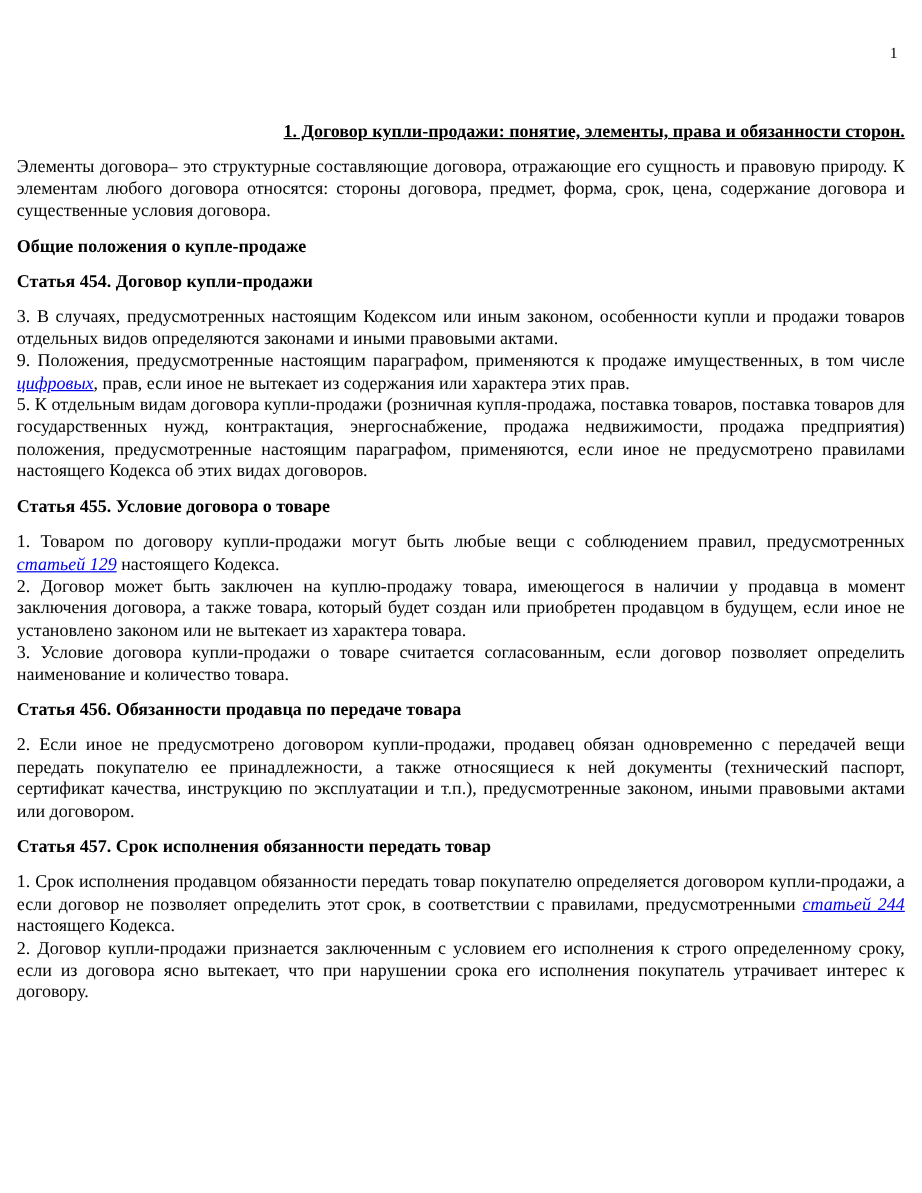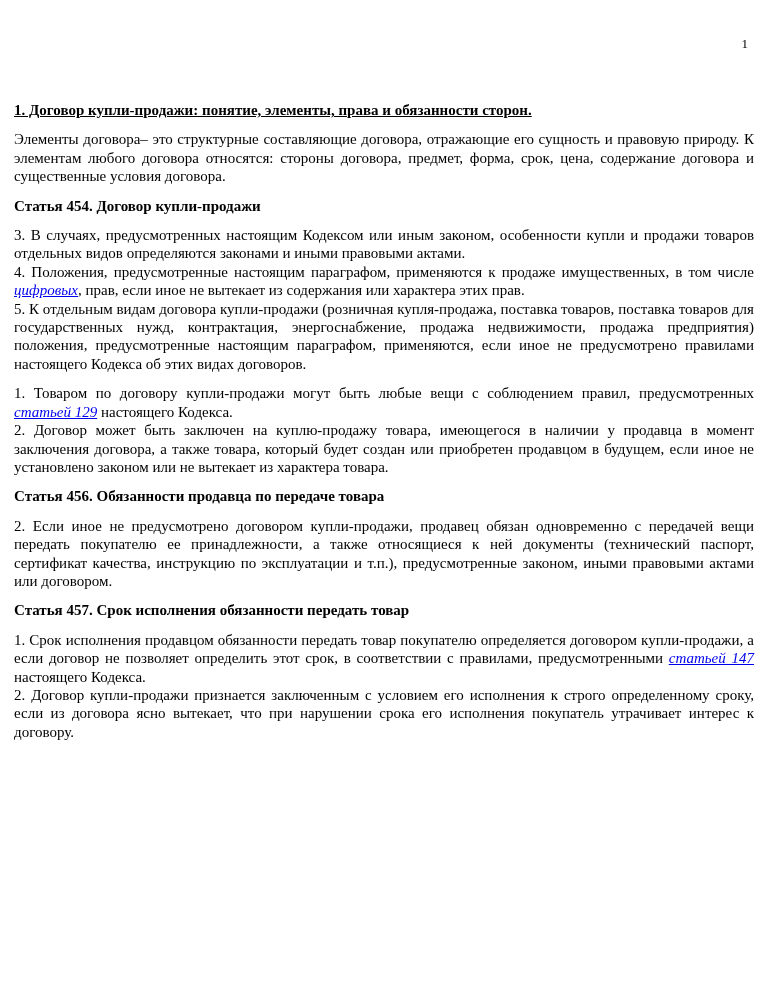--- a/index.html
+++ b/index.html
@@ -23,20 +23,21 @@
   .page-number {
     text-align: right;
     font-size: 13px;
     line-height: 16px;
     padding-right: 6px;
   }
   .doc-title {
     font-weight: bold;
     text-decoration: underline;
     margin: 49px 0 11px 0;
+    text-align: right;
   }
   .heading {
     font-weight: bold;
     margin: 11px 0;
   }
   .paragraph {
     margin: 11px 0;
     text-align: justify;
   }
   .para-line {
@@ -56,33 +57,36 @@
 
 <div class="page">
   <div class="page-number">1</div>
 
   <div class="doc-title">1. Договор купли-продажи: понятие, элементы, права и обязанности сторон.</div>
 
   <div>
       <div class="paragraph">
         <p class="para-line"><span>Элементы договора– это структурные составляющие договора, отражающие его сущность и правовую природу. К элементам любого договора относятся: стороны договора, предмет, форма, срок, цена, содержание договора и существенные условия договора.</span></p>
       </div>
+      <div class="heading">Общие положения о купле-продаже</div>
       <div class="heading">Статья 454. Договор купли-продажи</div>
       <div class="paragraph">
         <p class="para-line"><span>3. В случаях, предусмотренных настоящим Кодексом или иным законом, особенности купли и продажи товаров отдельных видов определяются законами и иными правовыми актами.</span></p>
-        <p class="para-line"><span>4. Положения, предусмотренные настоящим параграфом, применяются к продаже имущественных, в том числе </span><a href="#" class="doc-link">цифровых</a><span>, прав, если иное не вытекает из содержания или характера этих прав.</span></p>
+        <p class="para-line"><span>9. Положения, предусмотренные настоящим параграфом, применяются к продаже имущественных, в том числе </span><a href="#" class="doc-link">цифровых</a><span>, прав, если иное не вытекает из содержания или характера этих прав.</span></p>
         <p class="para-line"><span>5. К отдельным видам договора купли-продажи (розничная купля-продажа, поставка товаров, поставка товаров для государственных нужд, контрактация, энергоснабжение, продажа недвижимости, продажа предприятия) положения, предусмотренные настоящим параграфом, применяются, если иное не предусмотрено правилами настоящего Кодекса об этих видах договоров.</span></p>
       </div>
+      <div class="heading">Статья 455. Условие договора о товаре</div>
       <div class="paragraph">
         <p class="para-line"><span>1. Товаром по договору купли-продажи могут быть любые вещи с соблюдением правил, предусмотренных </span><a href="#" class="doc-link">статьей 129</a><span> настоящего Кодекса.</span></p>
         <p class="para-line"><span>2. Договор может быть заключен на куплю-продажу товара, имеющегося в наличии у продавца в момент заключения договора, а также товара, который будет создан или приобретен продавцом в будущем, если иное не установлено законом или не вытекает из характера товара.</span></p>
+        <p class="para-line"><span>3. Условие договора купли-продажи о товаре считается согласованным, если договор позволяет определить наименование и количество товара.</span></p>
       </div>
       <div class="heading">Статья 456. Обязанности продавца по передаче товара</div>
       <div class="paragraph">
         <p class="para-line"><span>2. Если иное не предусмотрено договором купли-продажи, продавец обязан одновременно с передачей вещи передать покупателю ее принадлежности, а также относящиеся к ней документы (технический паспорт, сертификат качества, инструкцию по эксплуатации и т.п.), предусмотренные законом, иными правовыми актами или договором.</span></p>
       </div>
       <div class="heading">Статья 457. Срок исполнения обязанности передать товар</div>
       <div class="paragraph">
-        <p class="para-line"><span>1. Срок исполнения продавцом обязанности передать товар покупателю определяется договором купли-продажи, а если договор не позволяет определить этот срок, в соответствии с правилами, предусмотренными </span><a href="#" class="doc-link">статьей 147</a><span> настоящего Кодекса.</span></p>
+        <p class="para-line"><span>1. Срок исполнения продавцом обязанности передать товар покупателю определяется договором купли-продажи, а если договор не позволяет определить этот срок, в соответствии с правилами, предусмотренными </span><a href="#" class="doc-link">статьей 244</a><span> настоящего Кодекса.</span></p>
         <p class="para-line"><span>2. Договор купли-продажи признается заключенным с условием его исполнения к строго определенному сроку, если из договора ясно вытекает, что при нарушении срока его исполнения покупатель утрачивает интерес к договору.</span></p>
       </div>
     </div>
 </div>
 
 </body></html>

